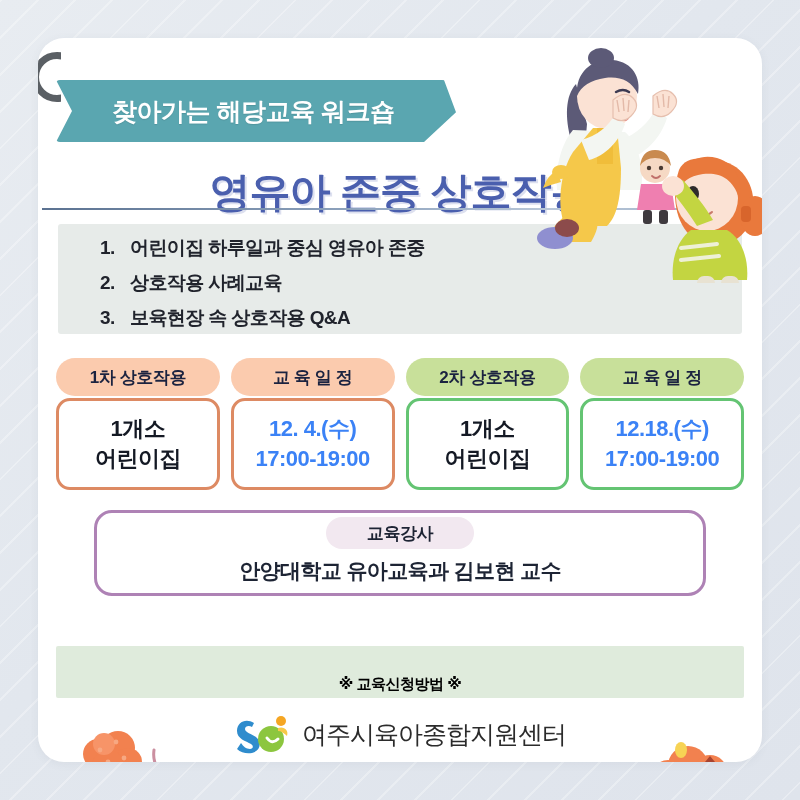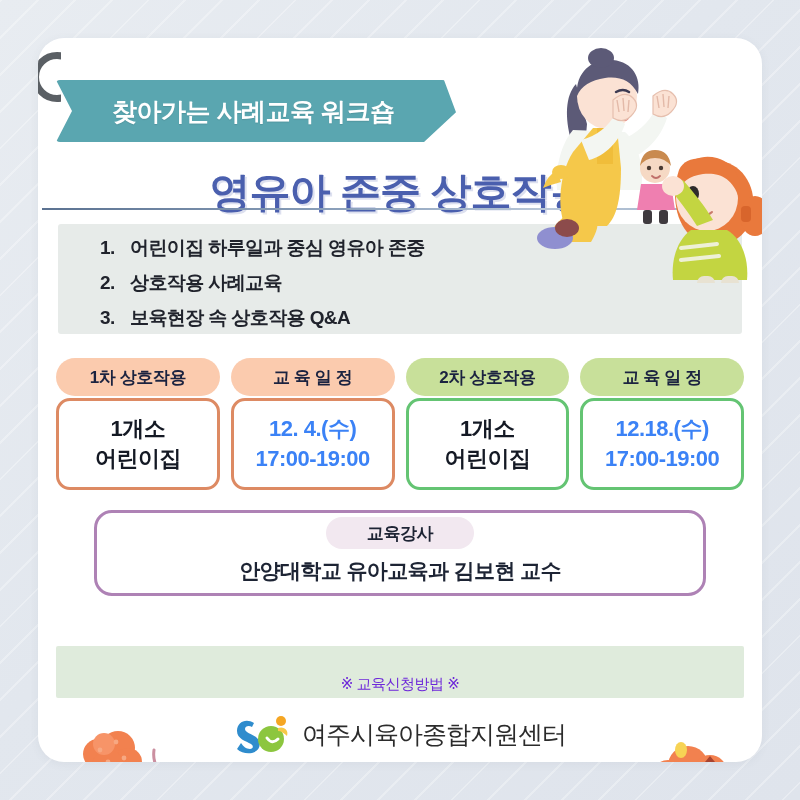--- a/index.html
+++ b/index.html
@@ -246,22 +246,22 @@
     background: #dfebdc;
     border-radius: 2px;
     display: flex;
     flex-direction: column;
     align-items: center;
     justify-content: center;
     z-index: 3;
   }
   .apply-head {
     font-size: 15px;
-    font-weight: normal;
-    color: #6d28d9;
+    font-weight: bold;
+    color: #000000;
     letter-spacing: -0.5px;
     margin-top: 24px;
   }
   .apply-path {
     margin-top: 3px;
     font-size: 14.5px;
     font-weight: bold;
     color: #23304e;
     letter-spacing: -0.6px;
     white-space: nowrap;
@@ -294,21 +294,21 @@
   .bush  { left: 610px; top: 702px; }
   .illus { right: -4px; top: 10px; z-index: 5; }
 </style>
 </head>
 <body>
 
 <div id="poster">
   <div class="card">
 
     <div class="ribbon-wrap">
-      <div class="ribbon">찾아가는 사례교육 워크숍</div>
+      <div class="ribbon">찾아가는 해당교육 워크숍</div>
     </div>
     <div class="ring"></div>
 
     <div class="title-row">
       <div class="main-title">영유아 존중 상호작용</div>
     </div>
     <div class="divider"></div>
 
     <svg class="deco illus" width="245" height="235" viewBox="0 0 245 235">
 

